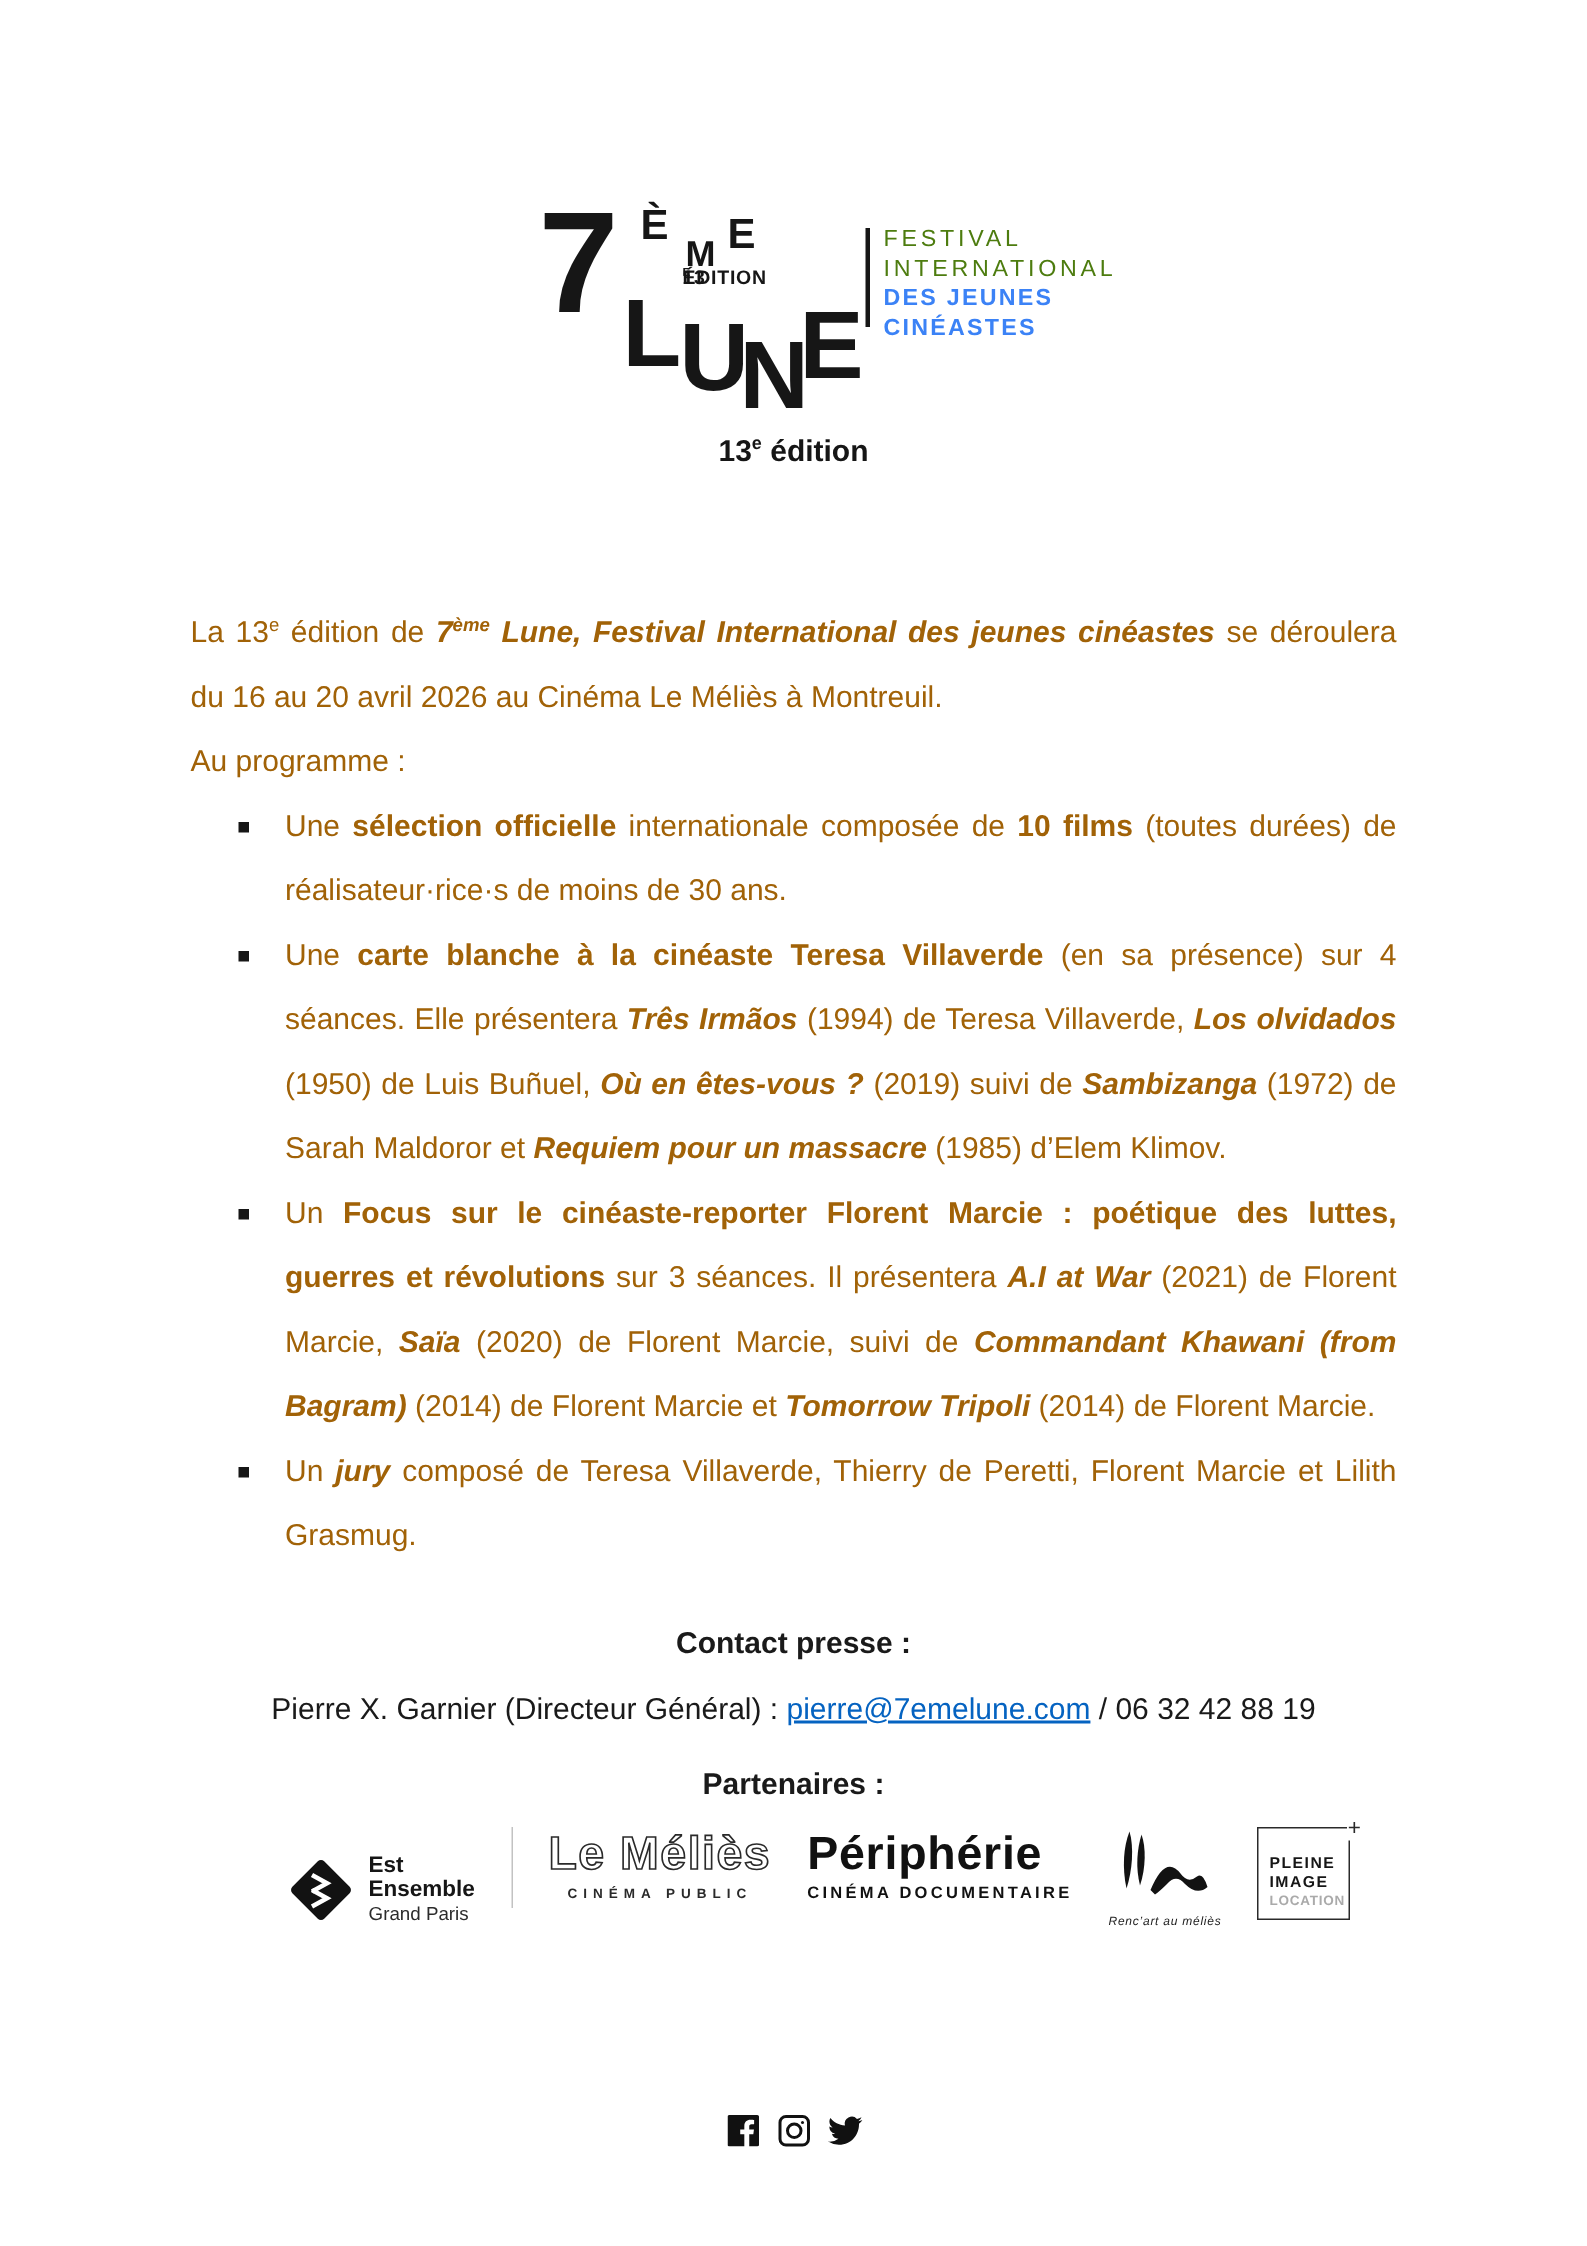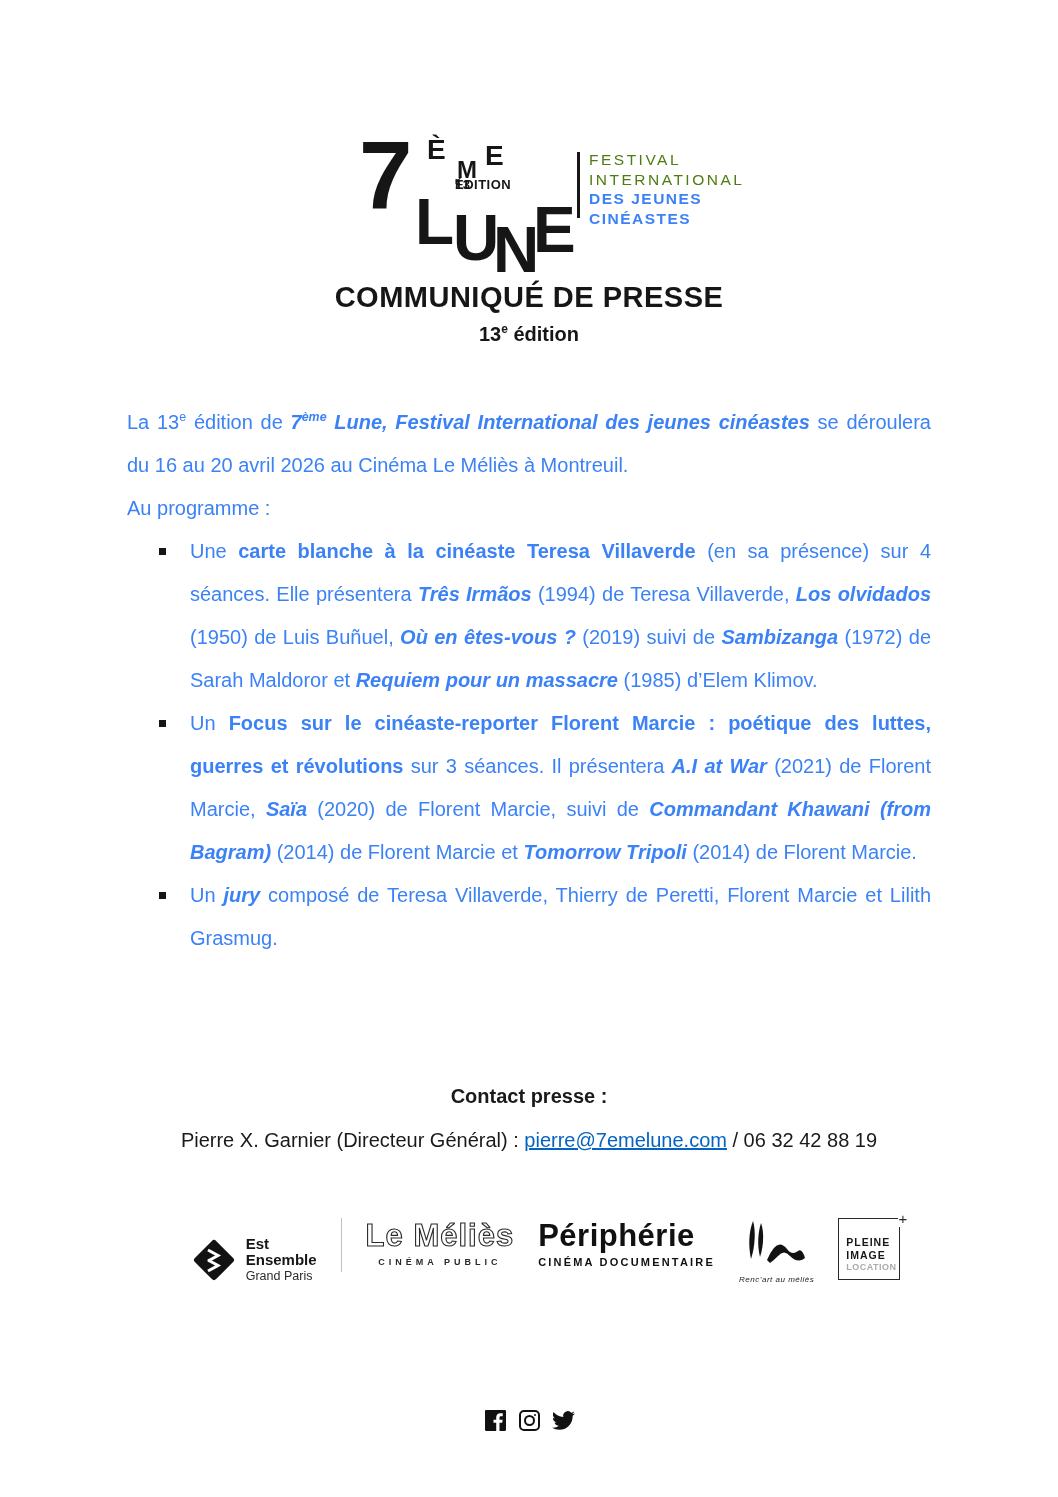--- a/index.html
+++ b/index.html
@@ -26,21 +26,21 @@
   .lr-bold{letter-spacing:1.5px;font-weight:700;color:#3b82f6;}
 
   
   .title{position:absolute;top:281px;left:0;width:100%;text-align:center;color:#161616;}
   .title-main{font-size:29px;font-weight:700;letter-spacing:.5px;}
   .title-sub{margin-top:9px;font-size:20px;font-weight:700;}
   .title-sub .sup{font-size:.6em;vertical-align:super;}
 
   
   .content{position:absolute;top:401px;left:127px;width:804px;
-           font-size:20px;line-height:43px;text-align:justify;color:#3b82f6;}
+           font-size:20px;line-height:43px;text-align:justify;color:#a16207;}
   .content p{margin:0;}
   .programme{margin-top:21px;text-align:left;}
   ul.bullets{margin:0;padding:0 0 0 63px;list-style:none;}
   ul.bullets li{position:relative;}
   .sq{position:absolute;left:-31px;top:18px;width:7px;height:7px;background:#161616;}
   .b{font-weight:700;}
   .i{font-style:italic;}
   .sup{font-size:.62em;vertical-align:super;line-height:0;}
   .lnk{color:#0563C1;text-decoration:underline;cursor:pointer;}
 
@@ -106,49 +106,50 @@
     <div class="logo-bar"></div>
     <div class="logo-right">
       <div class="lr-light">FESTIVAL</div>
       <div class="lr-light">INTERNATIONAL</div>
       <div class="lr-bold">DES JEUNES</div>
       <div class="lr-bold">CINÉASTES</div>
     </div>
   </div>
 
   <div class="title">
-    <div class="title-main">COMMUNIQUÉ DE PRESSE</div>
     <div class="title-sub"><span>13</span><span class="sup">e</span><span> édition</span></div>
   </div>
 
   <div class="content">
     <p><span>La 13</span><span class="sup">e</span><span> édition de </span><span class="b i">7</span><span class="b i sup">ème</span><span class="b i"> Lune, Festival International des jeunes cinéastes</span><span> se déroulera du 16 au 20 avril 2026 au Cinéma Le Méliès à Montreuil.</span></p>
     <p class="programme">Au programme :</p>
     <ul class="bullets">
       <li>
         <span class="sq"></span>
+        <span><span>Une </span><span class="b">sélection officielle</span><span> internationale composée de </span><span class="b">10 films</span><span> (toutes durées) de réalisateur·rice·s de moins de 30 ans.</span></span>
       </li>
       <li>
         <span class="sq"></span>
         <span><span>Une </span><span class="b">carte blanche à la cinéaste Teresa Villaverde</span><span> (en sa présence) sur 4 séances. Elle présentera </span><span class="b i">Três Irmãos</span><span> (1994) de Teresa Villaverde, </span><span class="b i">Los olvidados</span><span> (1950) de Luis Buñuel, </span><span class="b i">Où en êtes-vous ?</span><span> (2019) suivi de </span><span class="b i">Sambizanga</span><span> (1972) de Sarah Maldoror et </span><span class="b i">Requiem pour un massacre</span><span> (1985) d’Elem Klimov.</span></span>
       </li>
       <li>
         <span class="sq"></span>
         <span><span>Un </span><span class="b">Focus sur le cinéaste-reporter Florent Marcie : poétique des luttes, guerres et révolutions</span><span> sur 3 séances. Il présentera </span><span class="b i">A.I at War</span><span> (2021) de Florent Marcie, </span><span class="b i">Saïa</span><span> (2020) de Florent Marcie, suivi de </span><span class="b i">Commandant Khawani (from Bagram)</span><span> (2014) de Florent Marcie et </span><span class="b i">Tomorrow Tripoli</span><span> (2014) de Florent Marcie.</span></span>
       </li>
       <li>
         <span class="sq"></span>
         <span><span>Un </span><span class="b i">jury</span><span> composé de Teresa Villaverde, Thierry de Peretti, Florent Marcie et Lilith Grasmug.</span></span>
       </li>
     </ul>
   </div>
 
   <div class="center-line contact-heading">Contact presse :</div>
   <div class="center-line contact-line"><span>Pierre X. Garnier (Directeur Général) : </span><a class="lnk" href="#">pierre@7emelune.com</a><span> / 06 32 42 88 19</span></div>
 
+  <div class="center-line partners-heading">Partenaires :</div>
 
   <div class="partners">
     <div class="p-item est">
       <svg width="48" height="48" viewBox="0 0 48 48">
         <rect x="9" y="9" width="30" height="30" rx="3" transform="rotate(45 24 24)" fill="#121212"></rect>
         <path d="M18 14 l10 5.5 -10 5.5" stroke="#fff" stroke-width="3" fill="none"></path>
         <path d="M18 24 l10 5.5 -10 5.5" stroke="#fff" stroke-width="3" fill="none"></path>
       </svg>
       <div class="est-text">
         <div class="est-t1">Est</div>

